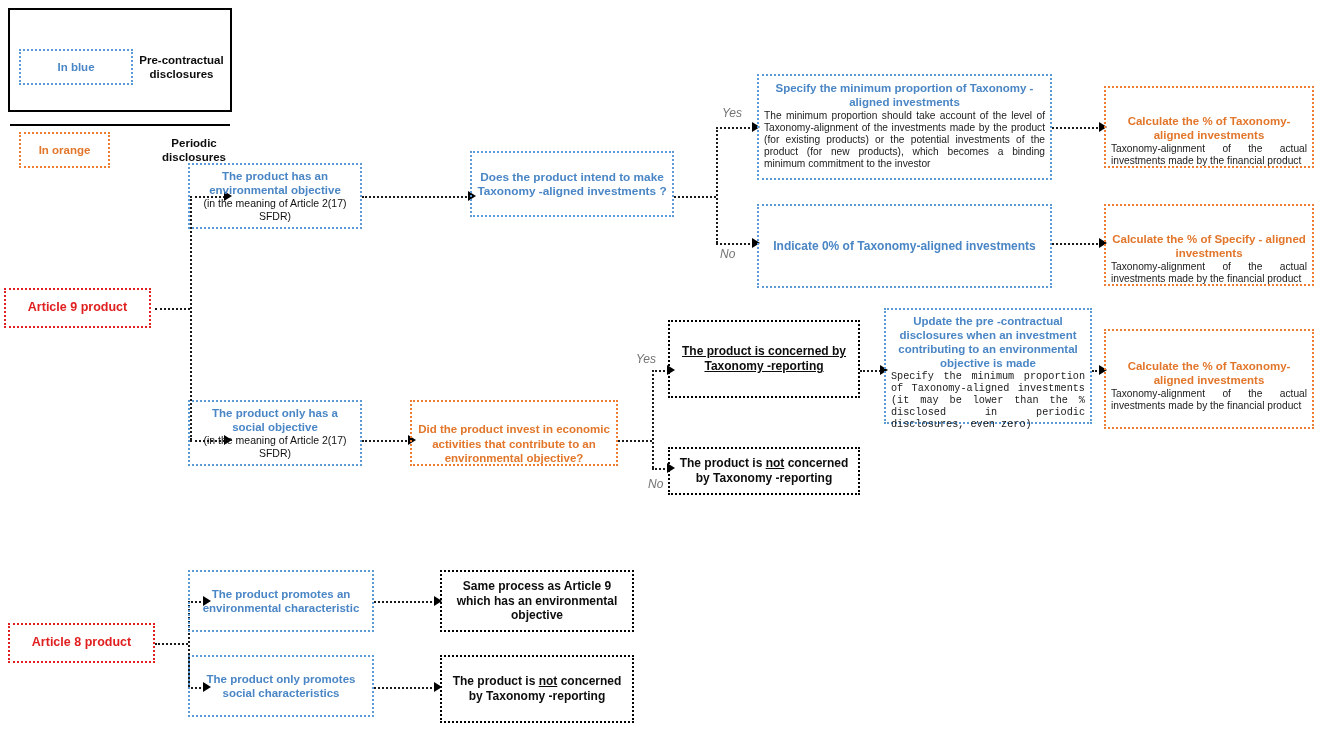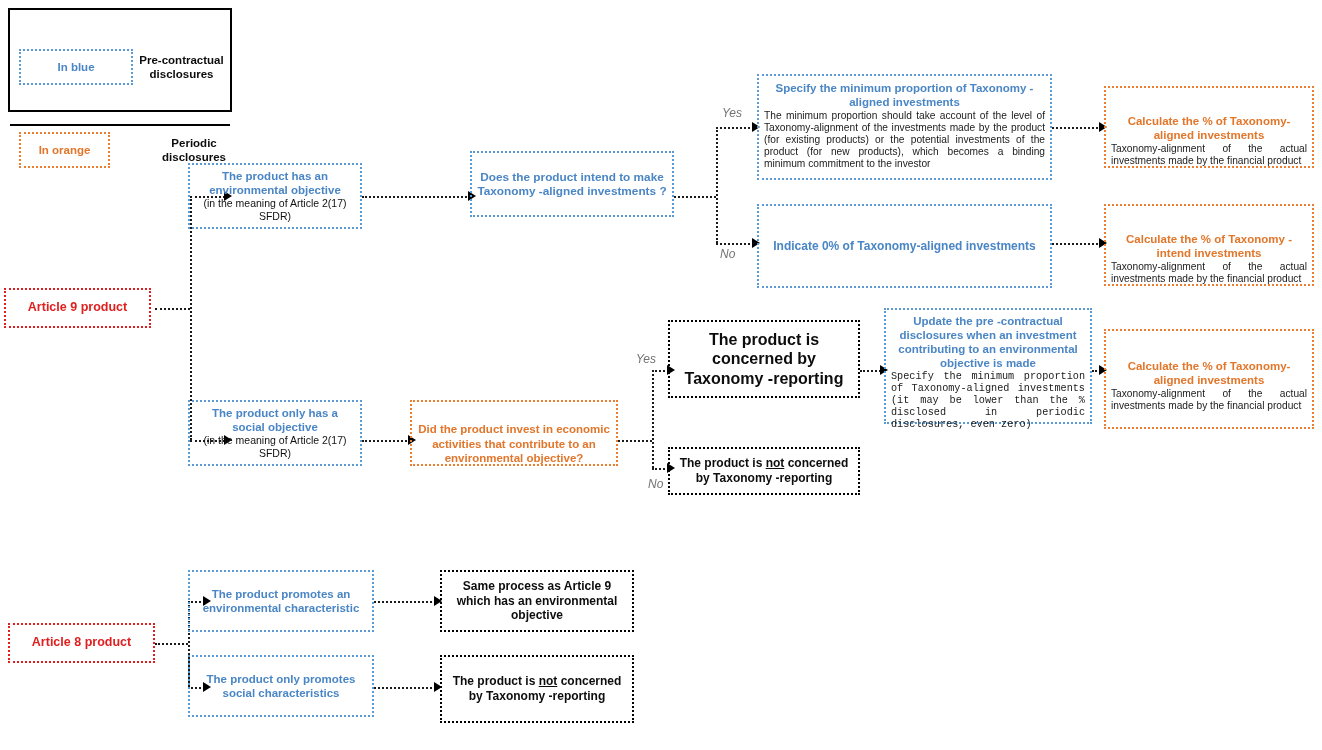--- a/index.html
+++ b/index.html
@@ -202,35 +202,35 @@
   <div class="node orange" style="left:1104px; top:86px; width:210px; height:82px; justify-content:flex-start; padding-top:5px;">
     <div class="title orange-t" style="font-size:11.5px;">Calculate the % of Taxonomy-aligned investments</div>
     <div class="body-t" style="font-size:10.2px; margin-top:1px;">Taxonomy-alignment of the actual investments made by the financial product</div>
   </div>
 
   <div class="node blue" style="left:757px; top:204px; width:295px; height:84px;">
     <div class="title blue-t" style="font-size:12px;">Indicate 0% of Taxonomy-aligned investments</div>
   </div>
 
   <div class="node orange" style="left:1104px; top:204px; width:210px; height:82px; justify-content:flex-start; padding-top:5px;">
-    <div class="title orange-t" style="font-size:11.5px;">Calculate the %  of Taxonomy - intend investments</div>
+    <div class="title orange-t" style="font-size:11.5px;">Calculate the %  of Specify - aligned investments</div>
     <div class="body-t" style="font-size:10.2px; margin-top:1px;">Taxonomy-alignment of the actual investments made by the financial product</div>
   </div>
 
   <div class="node blue" style="left:188px; top:400px; width:174px; height:66px;">
     <div class="title blue-t" style="font-size:11.5px;">The product only has a social objective</div>
     <div class="sub-t" style="font-size:10.5px;">(in the meaning of Article 2(17) SFDR)</div>
   </div>
 
   <div class="node orange" style="left:410px; top:400px; width:208px; height:66px;">
     <div class="title orange-t" style="font-size:11.5px;">Did the product invest in economic activities that contribute to an environmental objective?</div>
   </div>
 
   <div class="node black" style="left:668px; top:320px; width:192px; height:78px;">
-    <div class="title black-t" style="font-size:16px;">The product is concerned by Taxonomy -reporting</div>
+    <div class="title black-t" style="font-size:12px;text-decoration:underline;">The product is concerned by Taxonomy -reporting</div>
   </div>
 
   <div class="node black" style="left:668px; top:447px; width:192px; height:48px;">
     <div class="title black-t" style="font-size:12px;"><span>The product is </span><u>not</u><span> concerned by Taxonomy -reporting</span></div>
   </div>
 
   <div class="node blue" style="left:884px; top:308px; width:208px; height:116px; justify-content:flex-start; padding-top:4px;">
     <div class="title blue-t" style="font-size:11.5px;">Update the pre -contractual disclosures when an investment contributing to an environmental objective is made</div>
     <div class="body-t" style="font-size:10.2px; margin-top:1px;font-family:Liberation Mono, monospace;">Specify the minimum proportion of Taxonomy-aligned investments (it may be lower than the % disclosed in periodic disclosures, even zero)</div>
   </div>

